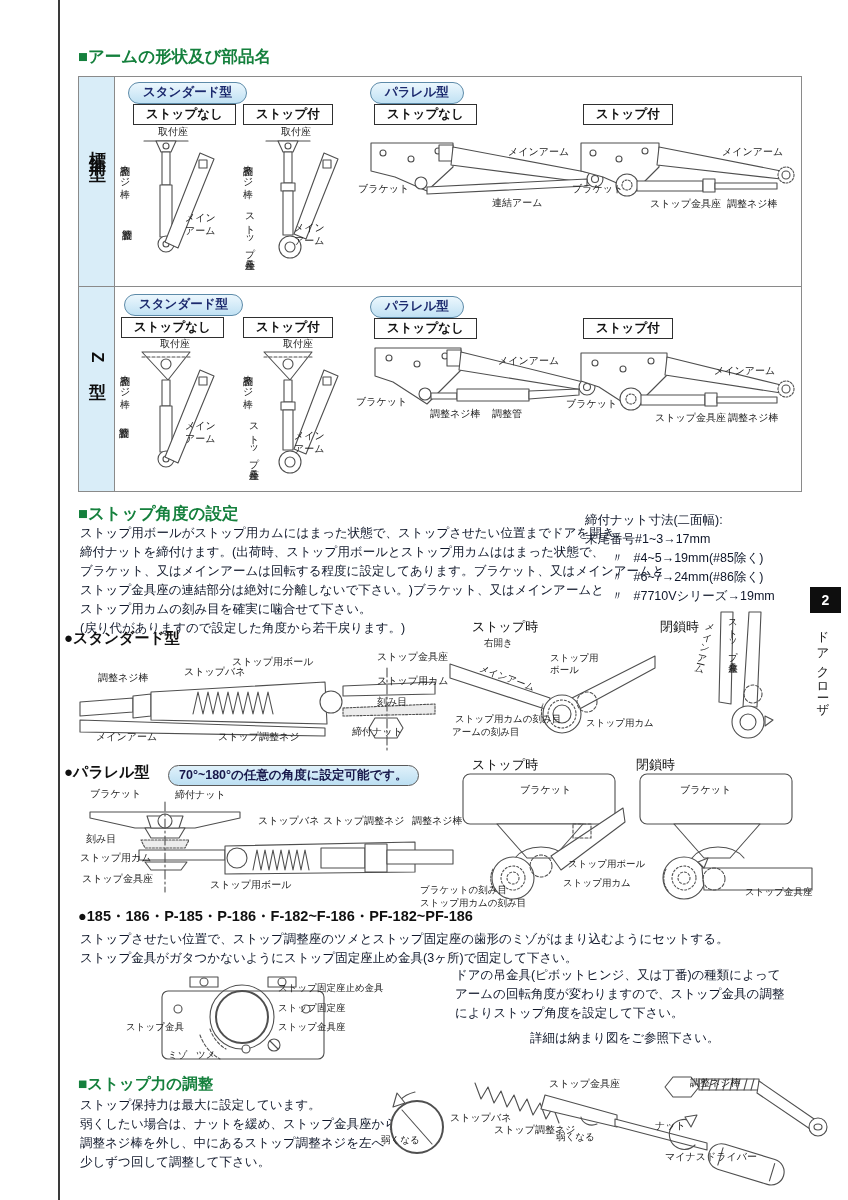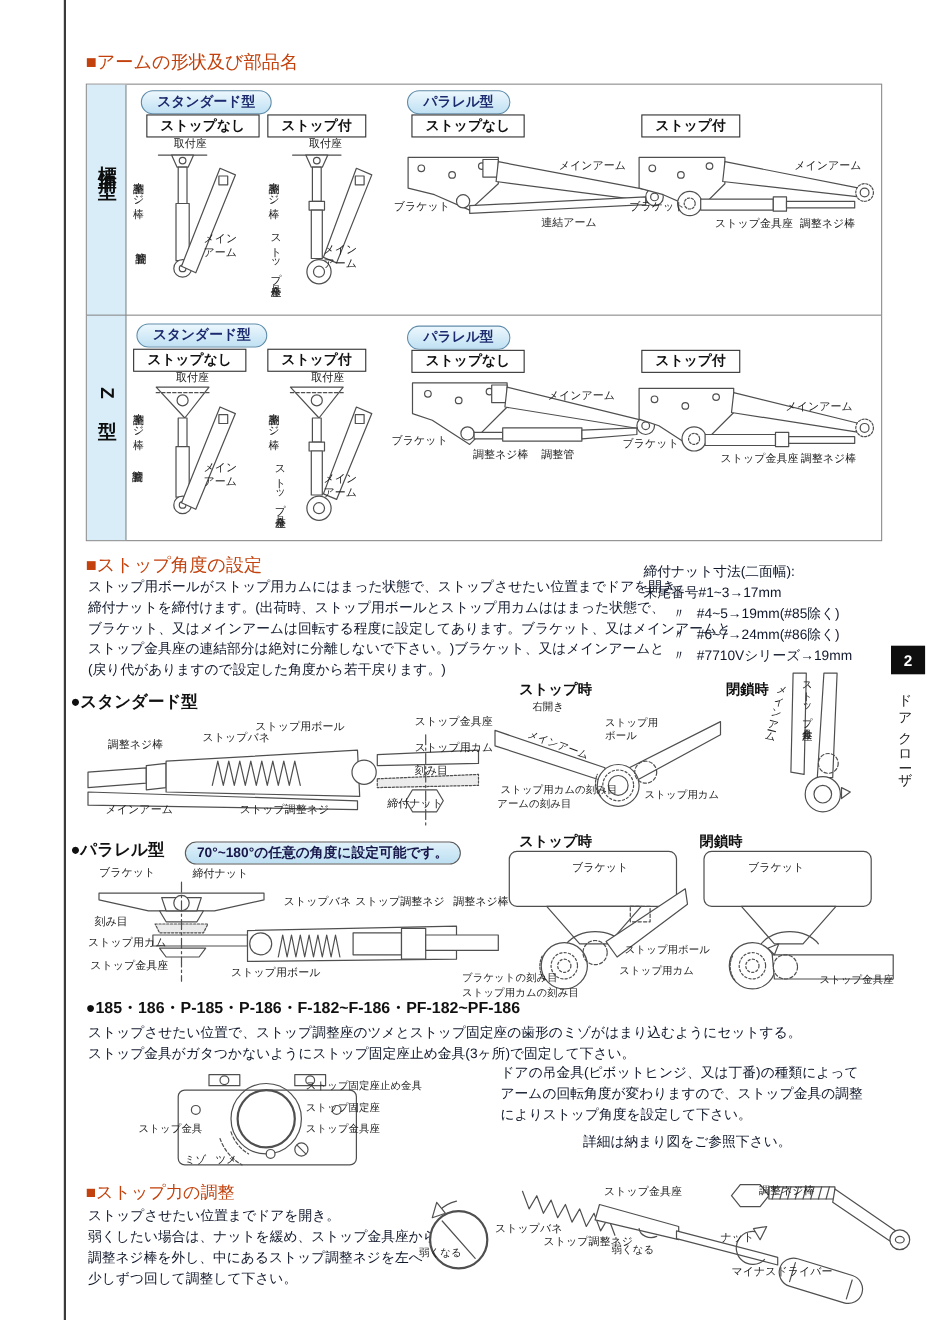--- a/index.html
+++ b/index.html
@@ -1,21 +1,21 @@
 <!DOCTYPE html>
 <html><head>
 <meta charset="utf-8">
 <style>
   html,body{margin:0;padding:0;background:#fff}
   .page{position:relative;width:848px;height:1200px;background:#fff;overflow:hidden;
         font-family:"Liberation Sans","DejaVu Sans",sans-serif;color:#222}
   .edge{position:absolute;left:58px;top:0;width:2px;height:1200px;background:#3a3a3a}
-  .sec-title{position:absolute;color:#c2410c;font-weight:normal;font-size:16.5px;white-space:nowrap}
+  .sec-title{position:absolute;color:#15803d;font-weight:bold;font-size:16.5px;white-space:nowrap}
   .sub-head{position:absolute;color:#101010;font-weight:bold;font-size:15px;white-space:nowrap}
-  .state-head{position:absolute;color:#101010;font-weight:bold;font-size:13px;white-space:nowrap}
+  .state-head{position:absolute;color:#101010;font-weight:normal;font-size:13px;white-space:nowrap}
   .pill{position:absolute;background:linear-gradient(#ecf7fd,#c0e1f3);border:1px solid #5d8ba9;border-radius:12px;
         font-size:12.5px;font-weight:bold;color:#1c2a6e;padding:2px 14px;line-height:1.25;white-space:nowrap}
   .range-pill{position:absolute;background:linear-gradient(#e0f1fa,#bcdff2);border:1px solid #5a5a5a;border-radius:11px;
         font-size:12.5px;font-weight:bold;color:#17174a;padding:1px 10px;line-height:1.35;white-space:nowrap}
   .vbox{position:absolute;border:1px solid #2f2f2f;background:#fff;font-size:12.5px;font-weight:bold;color:#101010;
         padding:1px 12px;line-height:1.35;white-space:nowrap}
   .body-text{position:absolute;font-size:12.5px;color:#0f172a;line-height:19px;white-space:nowrap}
   .lbl{position:absolute;font-size:10px;color:#1c1c1c;white-space:nowrap;line-height:1.25}
   .sm{font-size:9.5px}
   .vlbl{writing-mode:vertical-rl;white-space:normal}
@@ -202,20 +202,21 @@
   <div class="lbl" style="left:566px;top:398px">ブラケット</div>
   <div class="lbl" style="left:655px;top:412px">ストップ金具座</div>
   <div class="lbl" style="left:728px;top:412px">調整ネジ棒</div>
 
   <div class="sec-title" style="left:78px;top:503px">■ストップ角度の設定</div>
   <div class="body-text" style="left:80px;top:524px">
     <div>ストップ用ボールがストップ用カムにはまった状態で、ストップさせたい位置までドアを開き、</div>
     <div>締付ナットを締付けます。(出荷時、ストップ用ボールとストップ用カムははまった状態で、</div>
     <div>ブラケット、又はメインアームは回転する程度に設定してあります。ブラケット、又はメインアームと</div>
     <div>ストップ金具座の連結部分は絶対に分離しないで下さい。)ブラケット、又はメインアームと</div>
+    <div>ストップ用カムの刻み目を確実に噛合せて下さい。</div>
     <div>(戻り代がありますので設定した角度から若干戻ります。)</div>
   </div>
 
   <div class="body-text" style="left:585px;top:511px">
     <div>締付ナット寸法(二面幅):</div>
     <div>末尾番号#1~3→17mm</div>
     <div class="note-line">
         <span class="ditto">〃</span>
         <span>#4~5→19mm(#85除く)</span>
       </div>
@@ -380,21 +381,21 @@
 
   <div class="body-text" style="left:455px;top:966px">
     <div>ドアの吊金具(ピボットヒンジ、又は丁番)の種類によって</div>
     <div>アームの回転角度が変わりますので、ストップ金具の調整</div>
     <div>によりストップ角度を設定して下さい。</div>
   </div>
   <div class="body-text" style="left:530px;top:1029px">詳細は納まり図をご参照下さい。</div>
 
   <div class="sec-title" style="left:78px;top:1074px;font-size:15.5px">■ストップ力の調整</div>
   <div class="body-text" style="left:80px;top:1096px">
-    <div>ストップさせたい位置までドアを開き。</div>
+    <div>ストップ保持力は最大に設定しています。</div>
     <div>弱くしたい場合は、ナットを緩め、ストップ金具座から</div>
     <div>調整ネジ棒を外し、中にあるストップ調整ネジを左へ</div>
     <div>少しずつ回して調整して下さい。</div>
   </div>
 
   <svg class="dg" style="left:385px;top:1065px" width="445" height="130" viewBox="0 0 445 130">
     <circle class="f th" cx="32" cy="62" r="26"></circle>
     <line x1="17" y1="45" x2="47" y2="79" stroke-width="6"></line>
     <path d="M14,36 a32,32 0 0 1 16,-9"></path>
     <polygon class="f" points="8,42 12,28 20,38"></polygon>

